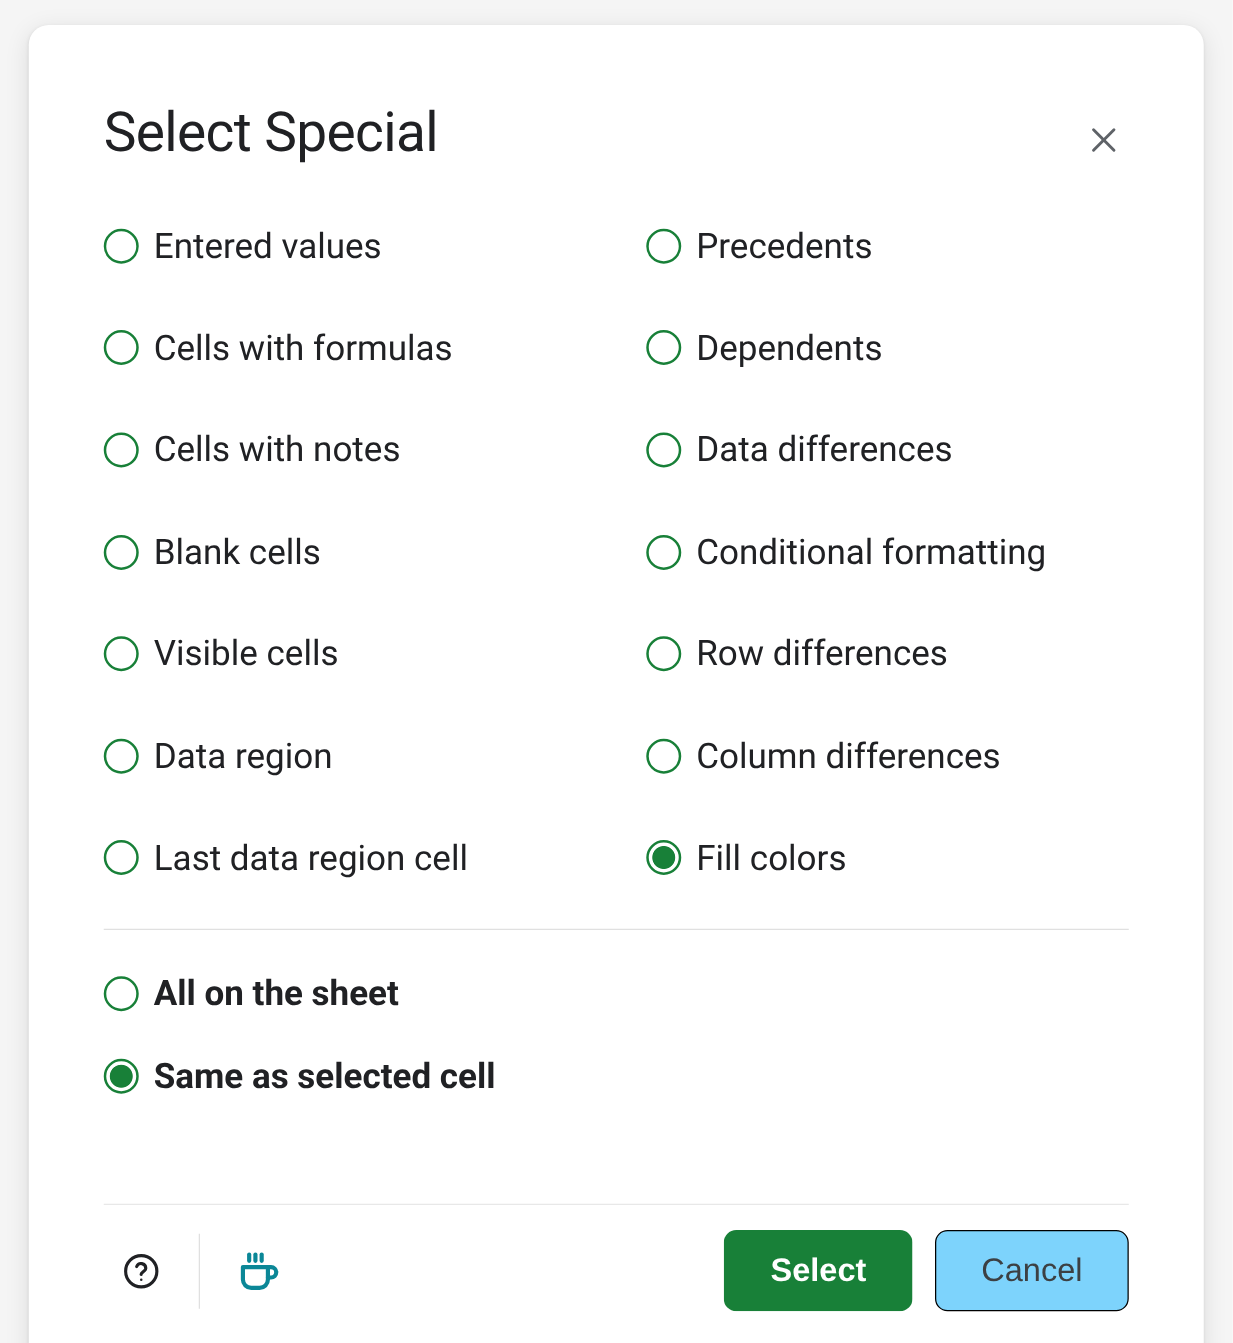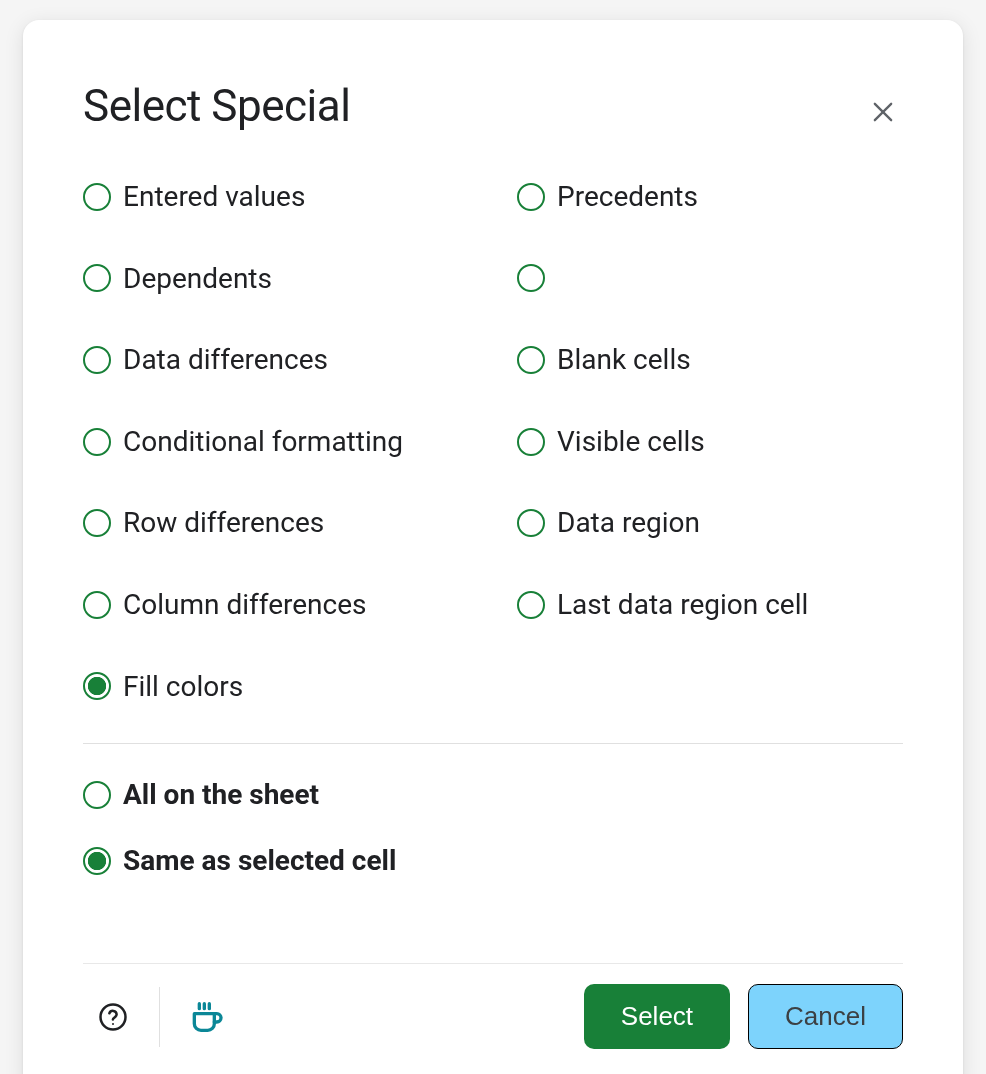--- a/index.html
+++ b/index.html
@@ -112,21 +112,21 @@
       display: flex;
       align-items: center;
       gap: 18px;
     }
     .btn {
       font-size: 26px;
       padding: 16px 36px;
       border-radius: 10px;
       cursor: pointer;
       border: 1px solid transparent;
-      font-weight: 400;
+      font-weight: 700;
     }
     .btn-primary {
       background: #188038;
       color: #ffffff;
     }
     .btn-secondary {
       background: #7dd3fc;
       color: #3c4043;
       border: 1px solid #000000;
       font-weight: 400;
@@ -153,25 +153,30 @@
       <span class="radio-outer"></span>
       <span>Entered values</span>
     </div>
     <div class="radio-item">
       <span class="radio-outer"></span>
       <span>Precedents</span>
     </div>
 
     <div class="radio-item">
       <span class="radio-outer"></span>
+      <span>Cells with formulas</span>
+    </div>
+    <div class="radio-item">
+      <span class="radio-outer"></span>
       <span>Dependents</span>
     </div>
 
     <div class="radio-item">
       <span class="radio-outer"></span>
+      <span>Cells with notes</span>
     </div>
     <div class="radio-item">
       <span class="radio-outer"></span>
       <span>Data differences</span>
     </div>
 
     <div class="radio-item">
       <span class="radio-outer"></span>
       <span>Blank cells</span>
     </div>

